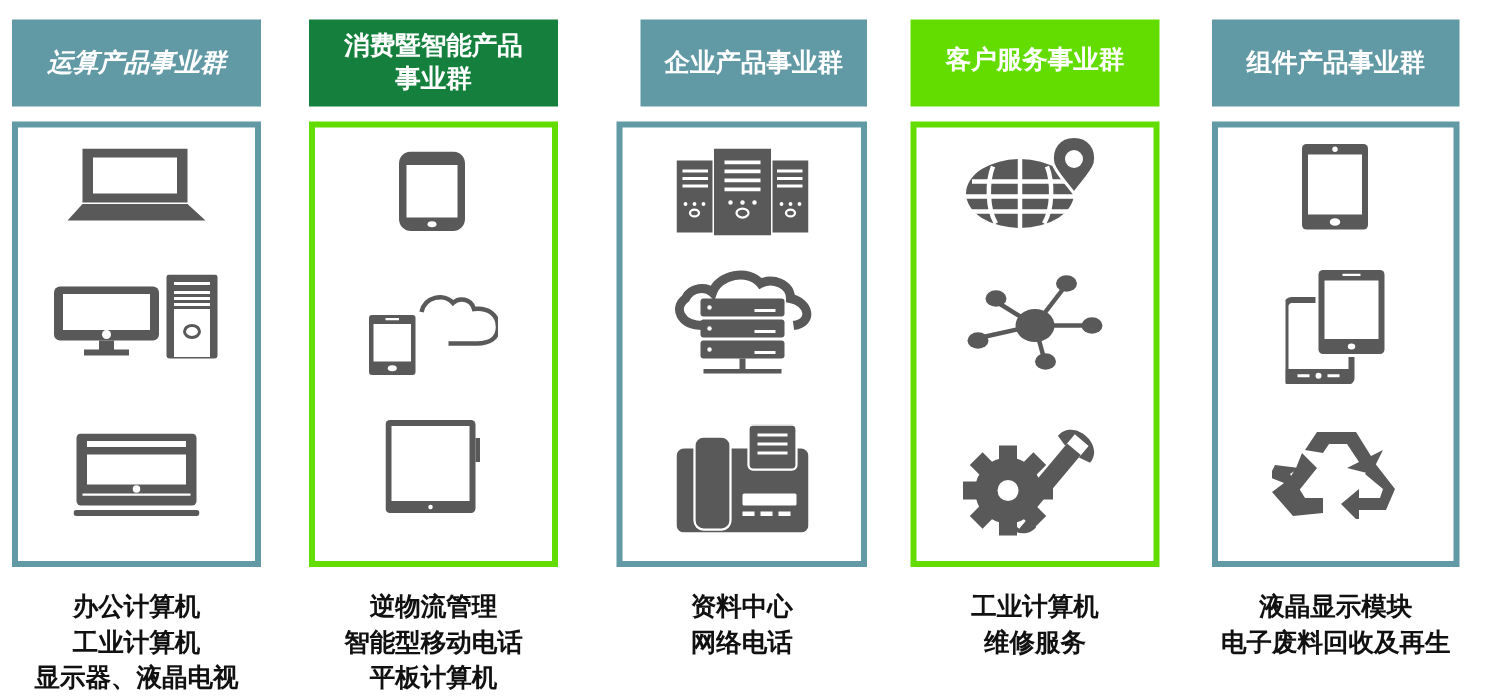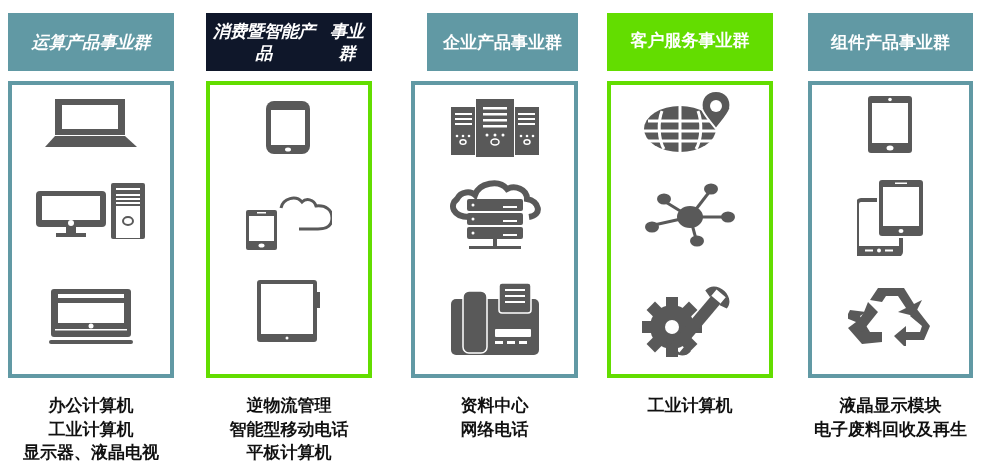--- a/index.html
+++ b/index.html
@@ -60,21 +60,21 @@
     </div>
   </div>
   <div class="caption">
     <div>办公计算机</div>
     <div>工业计算机</div>
     <div>显示器、液晶电视</div>
   </div>
 </div>
 
 <div class="col" style="left:206px; width:166px;">
-  <div class="hdr" style="background:#0f172a; flex-direction:row;font-style:italic;">
+  <div class="hdr" style="background:#15803d; flex-direction:column;">
     <span>消费暨智能产品</span>
     <span>事业群</span>
   </div>
   <div class="frame" style="border-color:#63DD00;">
     <div class="icon" style="top:16px;">
       <svg width="46" height="54" viewBox="0 0 46 54">
           <rect x="0" y="0" width="44" height="53" rx="8" fill="#595959"></rect>
           <rect x="5" y="9" width="34" height="35" fill="#fff"></rect>
           <ellipse cx="22" cy="48.5" rx="3" ry="2" fill="#fff"></ellipse>
         </svg>
@@ -239,20 +239,21 @@
           <g transform="translate(56,40) rotate(40)">
             <rect x="-6" y="-28" width="12" height="56" fill="#595959"></rect>
             <path d="M-14 -28 C-14 -44 14 -44 14 -28 L6 -26 L6 -36 L-6 -36 L-6 -26 Z" fill="#595959"></path>
             <path d="M-14 28 C-14 44 14 44 14 28 L6 26 L6 36 L-6 36 L-6 26 Z" fill="#595959"></path>
           </g>
         </svg>
     </div>
   </div>
   <div class="caption">
     <div>工业计算机</div>
+    <div>维修服务</div>
   </div>
 </div>
 
 <div class="col" style="left:808px; width:165px;">
   <div class="hdr" style="background:#6199A4;text-align:right;">
     <span>组件产品事业群</span>
   </div>
   <div class="frame" style="border-color:#6199A4;">
     <div class="icon" style="top:11px;">
       <svg width="46" height="58" viewBox="0 0 46 58">

